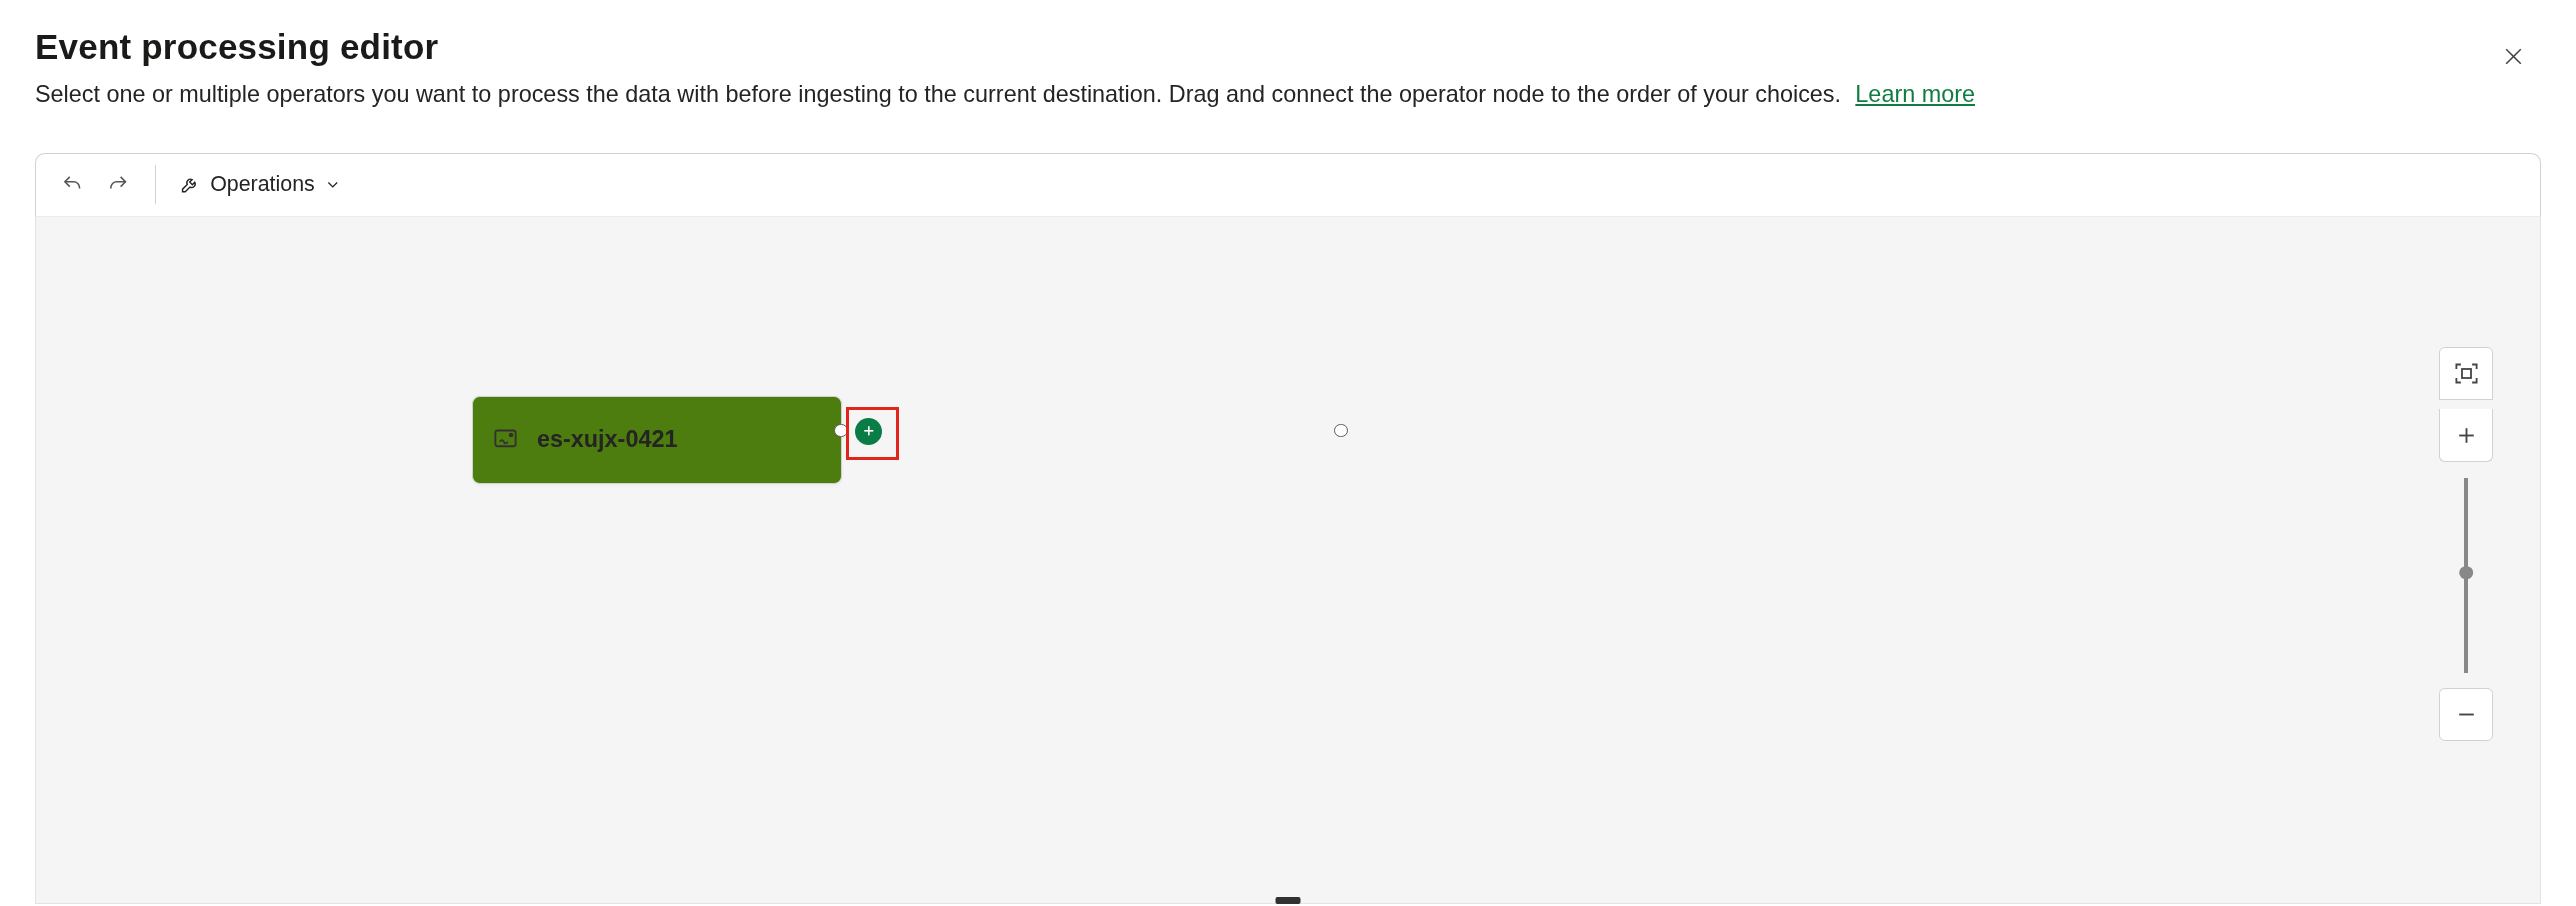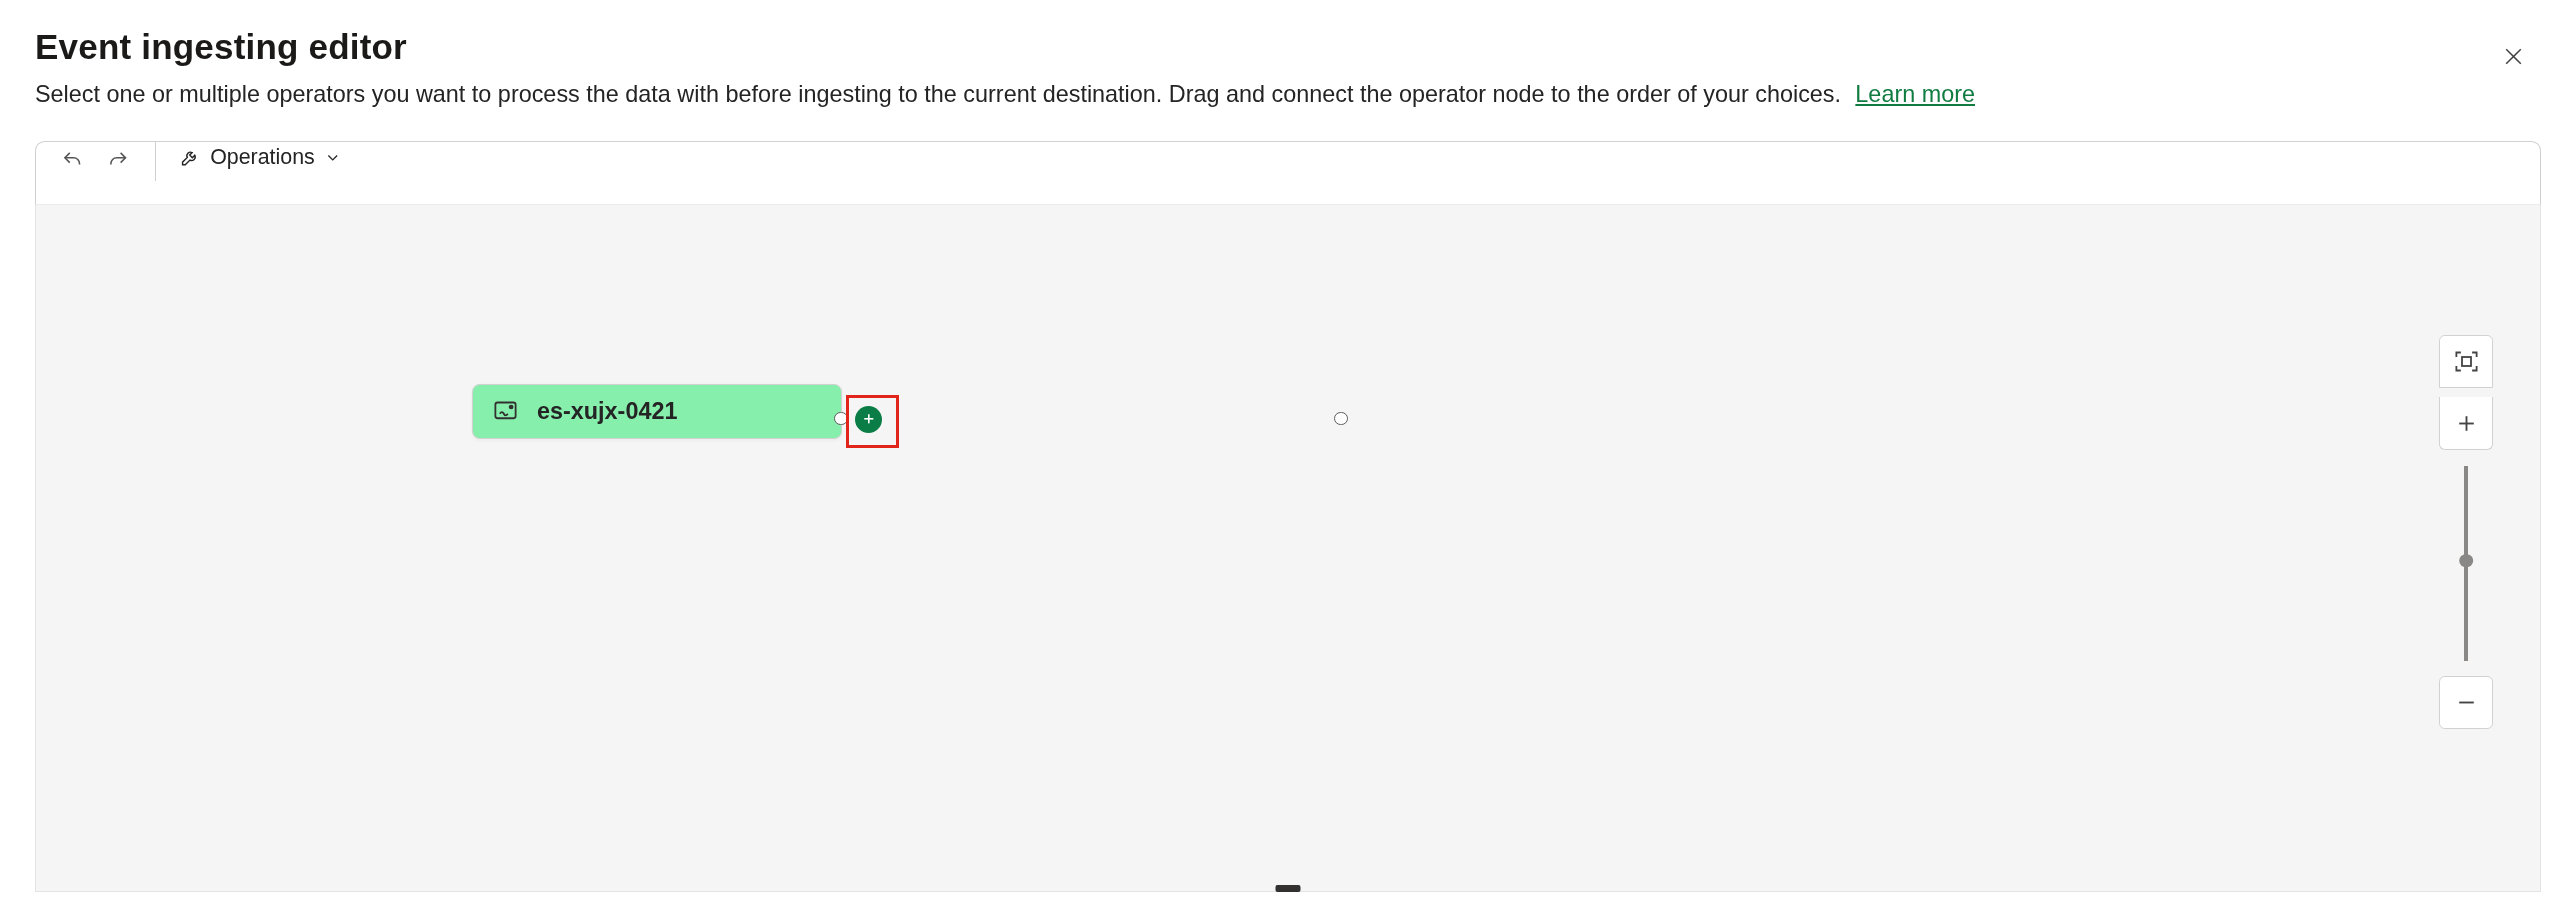--- a/index.html
+++ b/index.html
@@ -22,26 +22,26 @@
   .learn-link {
     color: #107c41; text-decoration: underline; cursor: pointer;
     margin-left: 7.8px;
   }
   .close-btn {
     position: absolute; top: 5.8px; right: 3.9px;
     width: 47px; height: 47px; display: flex; align-items: center; justify-content: center;
     cursor: pointer; color: #424242;
   }
   .toolbar-wrap {
-    margin-top: 33px;
+    margin-top: 45px;
     border: 1px solid #d1d1d1;
     border-bottom-color: #ebebeb;
     border-radius: 9.7px 9.7px 0 0;
     height: 64px;
-    display: flex; align-items: flex-start;
+    display: flex; align-items: center;
     padding: 0 17.5px;
     gap: 5.8px;
     background: #fff;
   }
   .tb-btn {
     width: 39px; height: 39px; display: flex; align-items: center; justify-content: center;
     cursor: pointer; color: #555;
   }
   .tb-divider {
     width: 1px; height: 39px; background: #d1d1d1; margin: 0 11.7px;
@@ -53,24 +53,24 @@
   .ops-btn .label { font-size: 21.4px; }
   .canvas {
     position: relative;
     height: 687px;
     background: #f5f5f5;
     border: 1px solid #e3e3e3;
     border-top: none;
   }
   .node {
     position: absolute;
-    background: #86efac;
+    background: #4d7c0f;
     border: 1px solid #d1d1d1;
     border-radius: 7.8px;
-    height: 55px;
+    height: 88px;
     display: flex; align-items: center;
     padding: 0 19.5px 0 17.5px;
     box-shadow: 0 1.9px 3.9px rgba(0,0,0,0.04);
   }
   .node-a { left: 436px; top: 179px; width: 370px; }
   .node-b { left: 1312px; top: 179px; width: 350px; }
   .node-icon {
     width: 29px; height: 29px; margin-right: 17.5px; color: #323130;
     display: flex; align-items: center; justify-content: center;
   }
@@ -124,21 +124,21 @@
     width: 25px; height: 7.8px; background: #323130; border-radius: 1.9px;
   }
   svg { display: block; }
 </style>
 </head>
 <body>
 
 <div class="root">
 
   <div class="header">
-    <div class="title">Event ingesting editor</div>
+    <div class="title">Event processing editor</div>
     <div class="subtitle">
       <span>Select one or multiple operators you want to process the data with before ingesting to the current destination. Drag and connect the operator node to the order of your choices.</span>
       <a class="learn-link">Learn more</a>
     </div>
     <div class="close-btn">
       <svg width="25" height="25" viewBox="0 0 24 24" fill="none" stroke="currentColor" stroke-width="1.5">
         <line x1="5" y1="5" x2="19" y2="19"></line>
           <line x1="19" y1="5" x2="5" y2="19"></line>
       </svg>
     </div>

